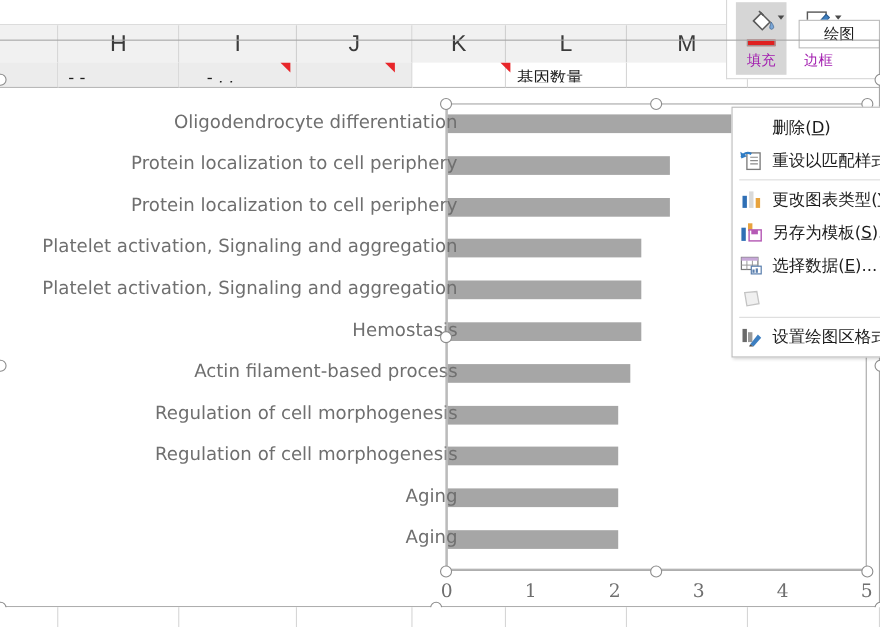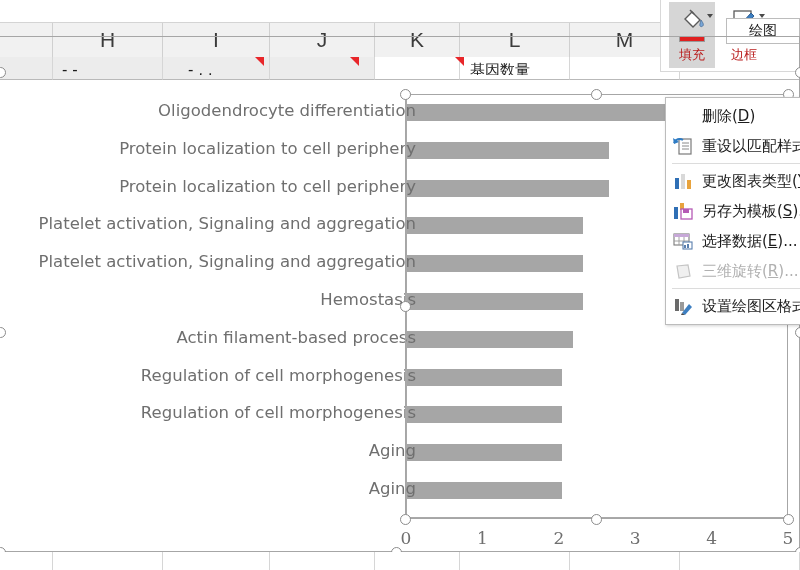--- a/index.html
+++ b/index.html
@@ -50,21 +50,21 @@
     box-sizing:border-box;
   }
   .ribbon-btn{
     position:absolute;top:2px;width:46px;height:66px;
     display:flex;flex-direction:column;align-items:center;justify-content:flex-start;
   }
   #btn-fill{left:8px;background:#d6d6d6;}
   #btn-border{left:60px;background:transparent;}
   .ribbon-glyph{position:relative;width:30px;height:30px;margin-top:3px;}
   .ribbon-colorbar{width:26px;height:6px;margin-top:1px;border:1px solid #9a9a9a;box-sizing:border-box;}
-  .ribbon-label{font-size:13px;color:#b91c1c;margin-top:4px;font-family:"DejaVu Sans",sans-serif;}
+  .ribbon-label{font-size:13px;color:#a21caf;margin-top:4px;font-family:"DejaVu Sans",sans-serif;}
   .ribbon-caret{
     position:absolute;right:2px;top:12px;width:0;height:0;
     border-left:3px solid transparent;border-right:3px solid transparent;border-top:4px solid #4a4a4a;
   }
   #drawing-tab{
     position:absolute;right:0;top:18px;
     border:1px solid #bcbcbc;background:#ffffff;
     padding:3px 22px;font-size:14px;color:#1c1c1c;
     font-family:"DejaVu Sans",sans-serif;white-space:nowrap;
   }
@@ -275,21 +275,20 @@
           <rect x="11" y="11" width="9" height="7" fill="#fff" stroke="#5a7fae" stroke-width="1.1"></rect>
           <rect x="12" y="14" width="2" height="3" fill="#5a7fae"></rect>
           <rect x="15" y="13" width="2" height="4" fill="#5a7fae"></rect>
         </svg></span>
       <span class="ctx-text">选择数据(<span class="ul">E</span>)...</span>
     </div>
     <div class="ctx-item disabled">
       <span class="ctx-icon"><svg width="22" height="20" viewBox="0 0 22 20">
           <path d="M5 5 L16 4 L18 15 L7 17 Z" fill="#f0f0f0" stroke="#c4c4c4" stroke-width="1.2"></path>
         </svg></span>
-      <span class="ctx-text">三维旋转(<span class="ul">R</span>)...</span>
     </div>
     <div class="ctx-sep"></div>
     <div class="ctx-item">
       <span class="ctx-icon"><svg width="22" height="20" viewBox="0 0 22 20">
           <rect x="3" y="3" width="4" height="12" fill="#6a6a6a"></rect>
           <rect x="8" y="6" width="4" height="9" fill="#9a9a9a"></rect>
           <path d="M10 17 L17 8 L20 11 L13 19 Z" fill="#3d7fc1"></path>
           <path d="M9 19 L13 19 L10 17 Z" fill="#4a4a4a"></path>
         </svg></span>
       <span class="ctx-text">设置绘图区格式()...</span>

